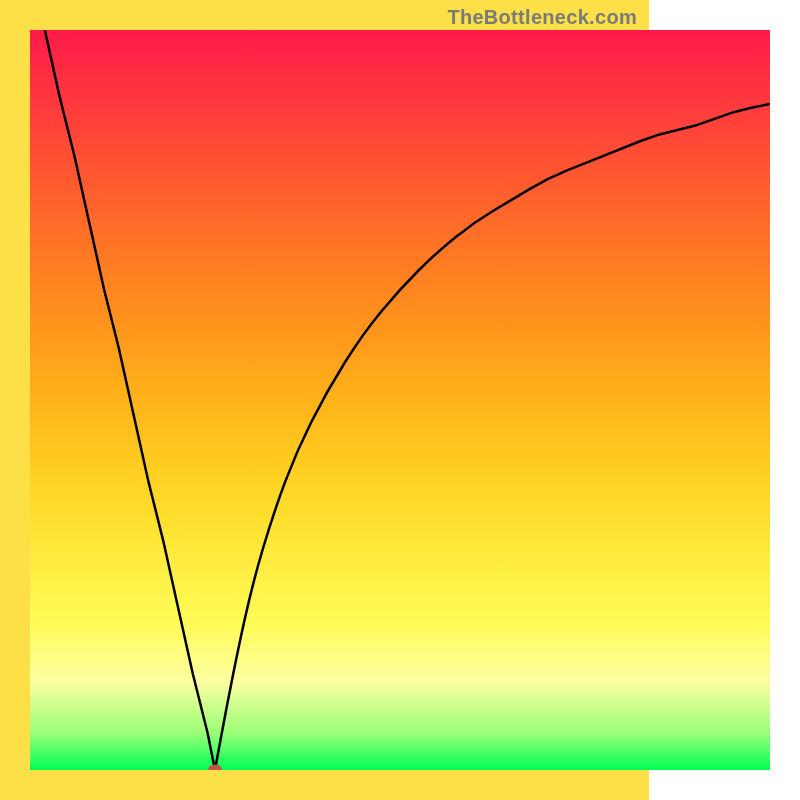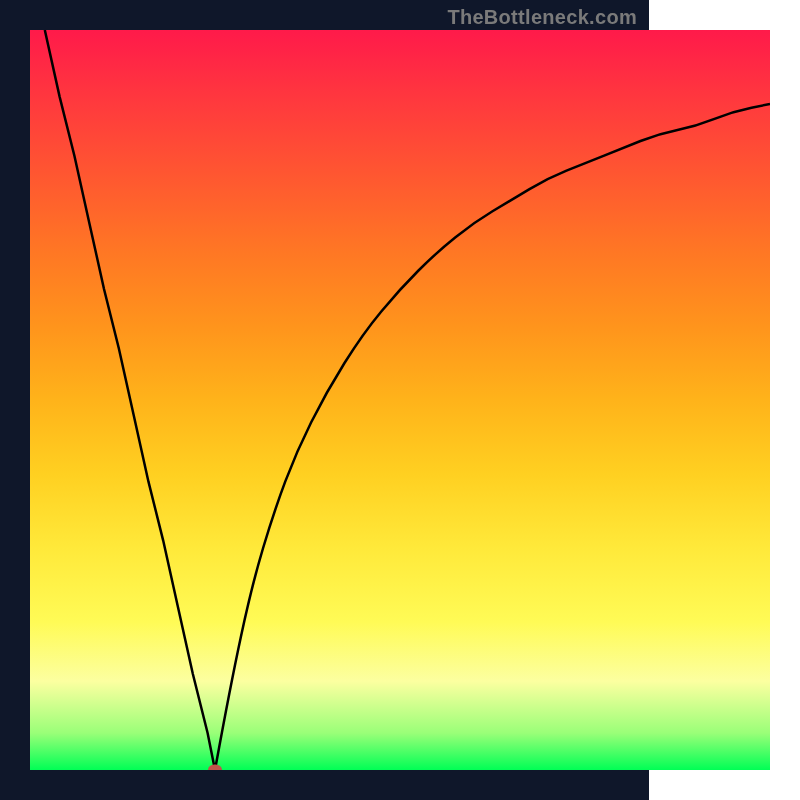--- a/index.html
+++ b/index.html
@@ -1,16 +1,16 @@
 <!DOCTYPE html>
 <html><head>
 <meta charset="utf-8">
 <style>
   html,body{margin:0;padding:0;width:800px;height:800px;overflow:hidden;background:#fff;font-family:Arial,Helvetica,sans-serif}
-  .frame{position:relative;width:649px;height:800px;background:#0f172a}
+  .frame{position:relative;width:649px;height:800px;background:#fde047}
   .plot{position:absolute;left:30px;top:30px;width:740px;height:740px;overflow:hidden}
   .grad{position:absolute;inset:0;
         background:linear-gradient(to bottom,
           #ff1a4a 0%,
           #ff3a3d 10%,
           #ff5830 20%,
           #ff7724 30%,
           #ff941c 40%,
           #ffb31a 50%,
           #ffd021 60%,

